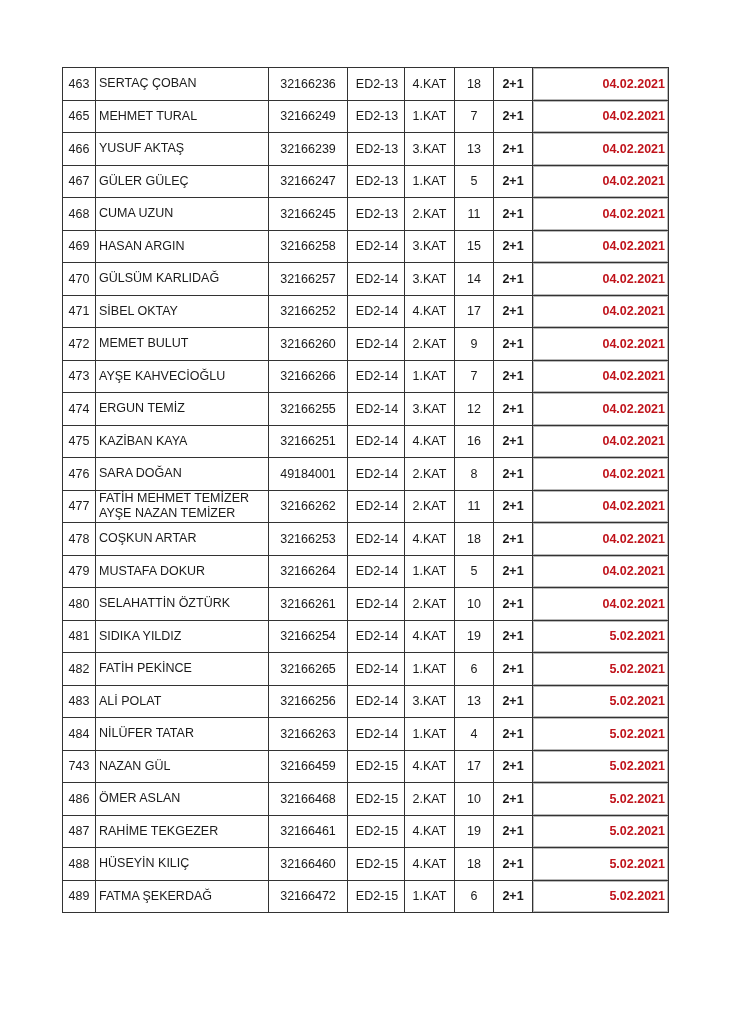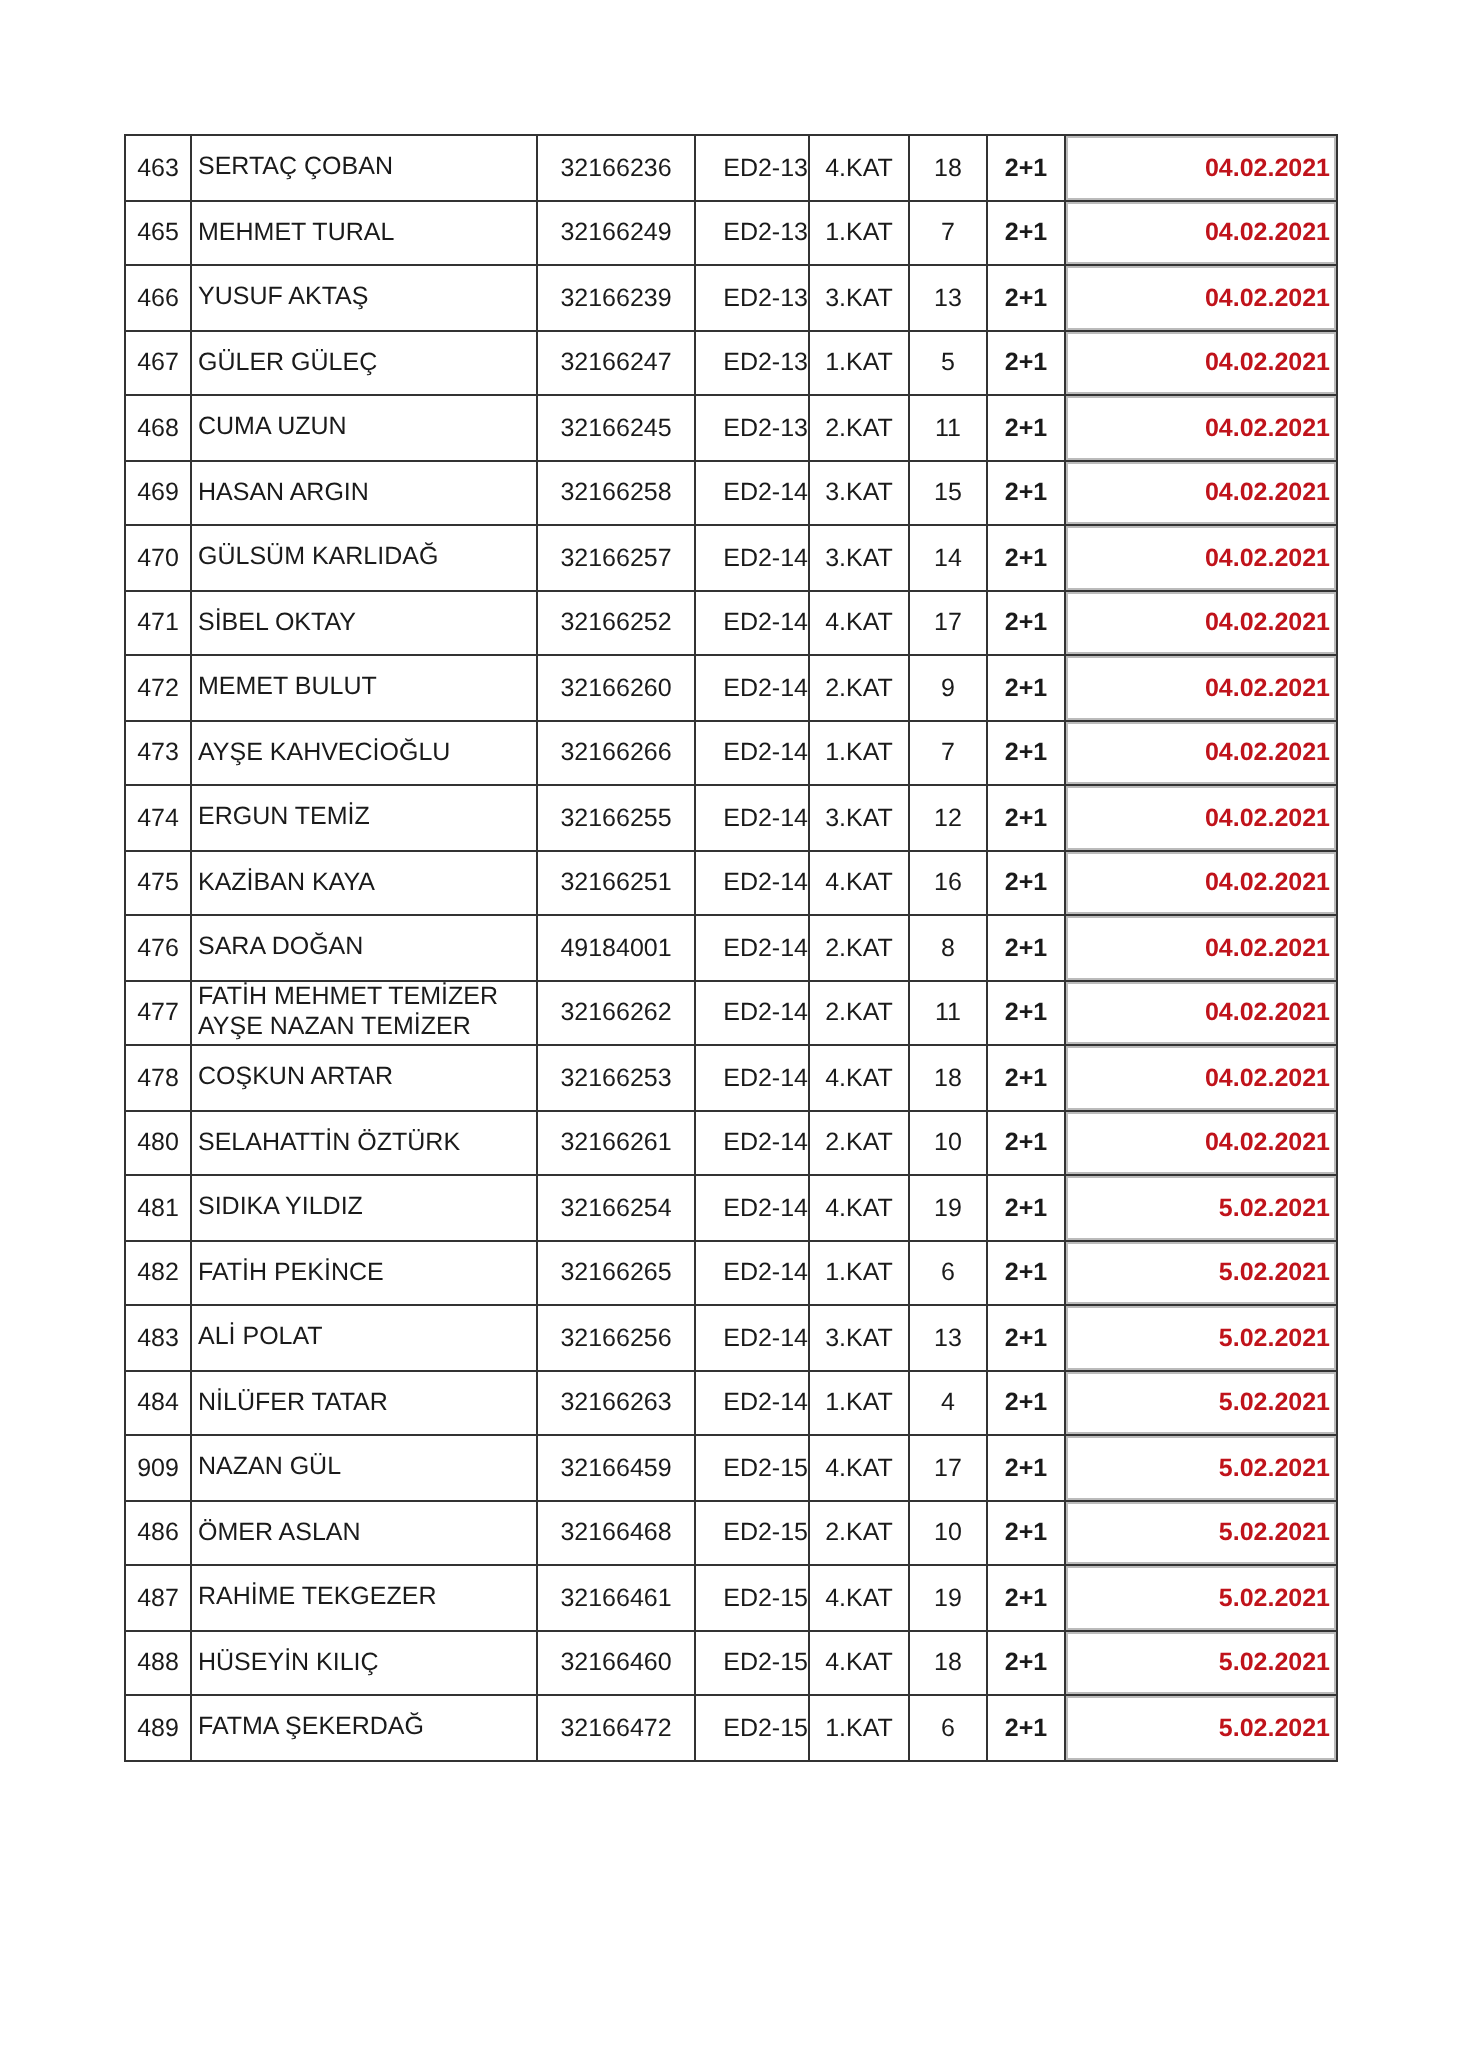--- a/index.html
+++ b/index.html
@@ -6,21 +6,21 @@
   body { width: 730px; height: 1032px; position: relative; overflow: hidden;
          font-family: "Liberation Sans", "DejaVu Sans", sans-serif; color: #1a1a1a; }
   table.list { position: absolute; left: 62px; top: 67px; border-collapse: collapse; table-layout: fixed; padding-left: 29px; }
   table.list td { height: 31.5px; padding: 0; border: 1px solid #333; font-size: 12.5px; white-space: nowrap; overflow: hidden; }
   col.c-no { width: 33px; } col.c-name { width: 173px; } col.c-id { width: 79px; }
   col.c-block { width: 57px; } col.c-floor { width: 50px; } col.c-door { width: 39px; }
   col.c-type { width: 39px; } col.c-date { width: 136px; }
   td.no { text-align: center; border-right: 2px solid #555; }
   td.name { padding-left: 3px !important; text-align: left; line-height: 15px; }
   td.id { text-align: center; margin-left: 16px; }
-  td.block { text-align: right; padding-left: 2px !important; }
+  td.block { text-align: center; padding-left: 2px !important; }
   td.floor, td.door, td.type { text-align: center; }
   td.type { border-right: 3px solid #777; font-weight: bold; }
   td.date { text-align: right; padding-right: 3px !important; font-weight: bold; font-size: 14px;
             color: #c0131b; border: 2px solid #444; box-shadow: inset 0 0 0 1px #bbb; }
   .name-line { display: block; }
 </style>
 </head>
 <body>
 
 <table class="list">
@@ -210,20 +210,32 @@
           <span class="name-line">COŞKUN ARTAR</span>
         </td>
     <td class="id">32166253</td>
     <td class="block">ED2-14</td>
     <td class="floor">4.KAT</td>
     <td class="door">18</td>
     <td class="type">2+1</td>
     <td class="date" style="color: rgb(192, 19, 27);">04.02.2021</td>
   </tr>
       <tr>
+    <td class="no">479</td>
+    <td class="name">
+          <span class="name-line">MUSTAFA DOKUR</span>
+        </td>
+    <td class="id">32166264</td>
+    <td class="block">ED2-14</td>
+    <td class="floor">1.KAT</td>
+    <td class="door">5</td>
+    <td class="type">2+1</td>
+    <td class="date" style="color: rgb(192, 19, 27);">04.02.2021</td>
+  </tr>
+      <tr>
     <td class="no">480</td>
     <td class="name">
           <span class="name-line">SELAHATTİN ÖZTÜRK</span>
         </td>
     <td class="id">32166261</td>
     <td class="block">ED2-14</td>
     <td class="floor">2.KAT</td>
     <td class="door">10</td>
     <td class="type">2+1</td>
     <td class="date" style="color: rgb(192, 19, 27);">04.02.2021</td>
@@ -270,21 +282,21 @@
           <span class="name-line">NİLÜFER TATAR</span>
         </td>
     <td class="id">32166263</td>
     <td class="block">ED2-14</td>
     <td class="floor">1.KAT</td>
     <td class="door">4</td>
     <td class="type">2+1</td>
     <td class="date" style="color: rgb(192, 19, 27);">5.02.2021</td>
   </tr>
       <tr>
-    <td class="no">909</td>
+    <td class="no">743</td>
     <td class="name">
           <span class="name-line">NAZAN GÜL</span>
         </td>
     <td class="id">32166459</td>
     <td class="block">ED2-15</td>
     <td class="floor">4.KAT</td>
     <td class="door">17</td>
     <td class="type">2+1</td>
     <td class="date" style="color: rgb(192, 19, 27);">5.02.2021</td>
   </tr>

